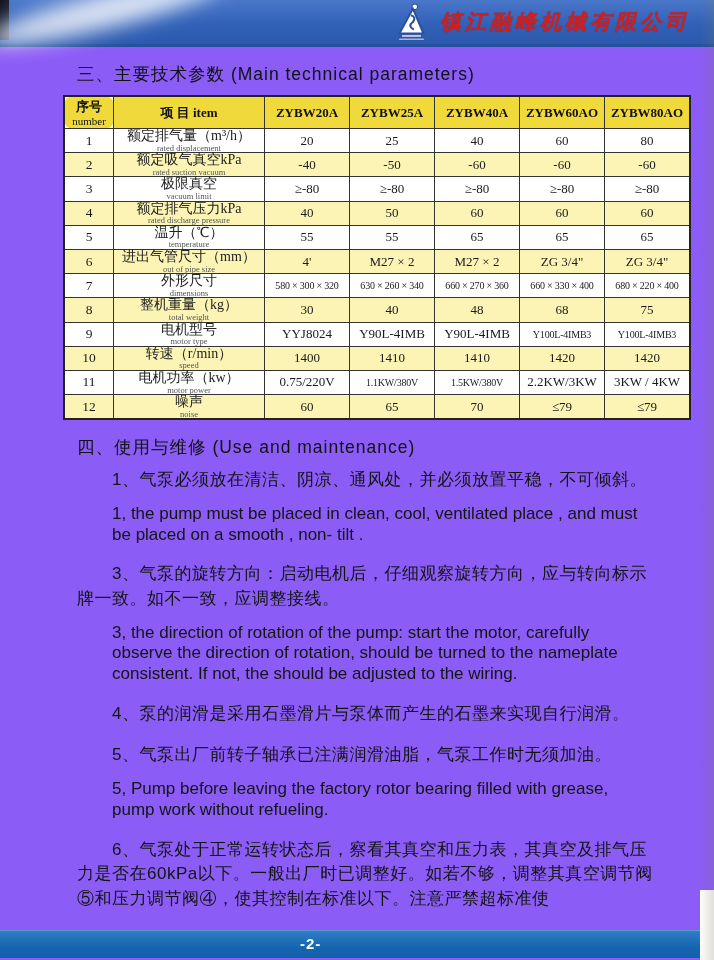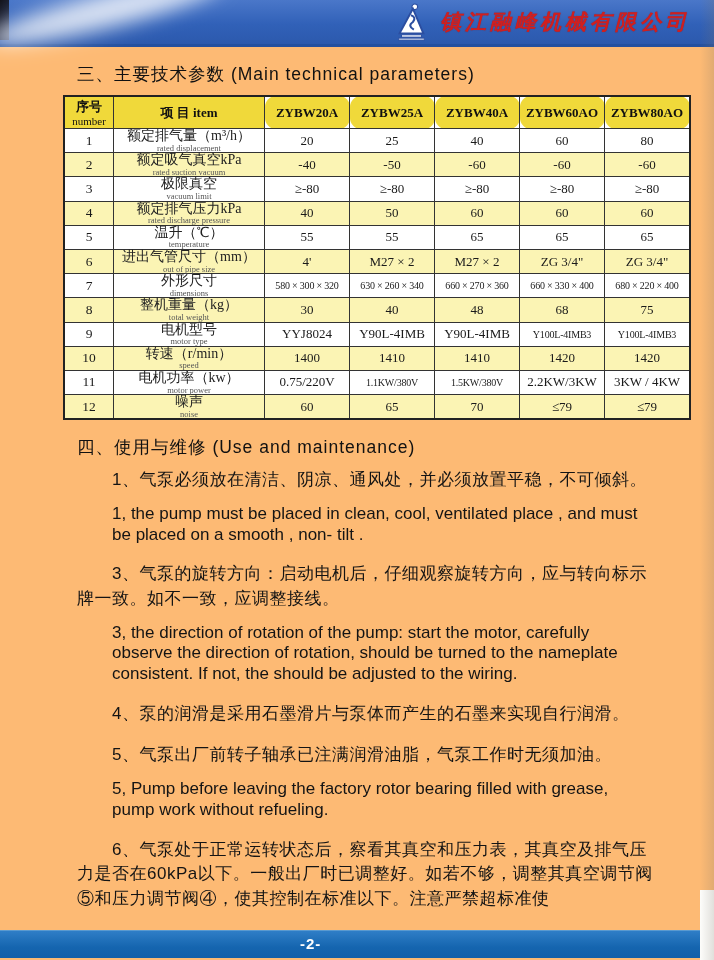--- a/index.html
+++ b/index.html
@@ -1,18 +1,18 @@
 <!DOCTYPE html>
 <html><head>
 <meta charset="utf-8">
 <style>
   html,body{margin:0;padding:0;background:#c9c6c0;}
   .page{
     position:relative;width:714px;height:960px;overflow:hidden;
-    background:#fdba74;
+    background:#8b5cf6;
     font-family:"Liberation Sans",sans-serif;
     color:#1a1a1a;
   }
   
   .banner{
     position:absolute;top:0;left:0;width:714px;height:44px;
     background:linear-gradient(180deg,#4a77c9 0%,#3161b8 55%,#2c59ad 100%);
     border-bottom:3px solid #24509f;
   }
   .banner-dark-edge{
@@ -49,23 +49,23 @@
     background:#fff;
   }
   table.params th,table.params td{
     border:1px solid #333;text-align:center;vertical-align:middle;
     padding:0 2px;
   }
   table.params thead th{
     background:#f0d93a;height:31px;
     font-size:13px;font-weight:bold;color:#111;
   }
-  th.no-col{width:44px;}
+  th.no-col{width:44px;border-radius:9px;}
   th.item-col{width:146px;}
-  th.model-col{width:80px;border-radius:11px;}
+  th.model-col{width:80px;}
   .th-sub{font-size:11px;font-weight:normal;line-height:1;}
   tbody tr{height:23px;}
   tbody tr.alt{background:#fbf4b4;}
   td.no-cell{font-size:13.5px;}
   td.item-cell{text-align:left;padding-left:4px;}
   .item-zh{font-size:14px;line-height:1.05;color:#222;}
   .item-en{font-size:8.5px;line-height:1;color:#555;}
   td.value-cell{font-size:13px;}
   td.value-cell.small{font-size:10px;letter-spacing:-0.2px;}
   

